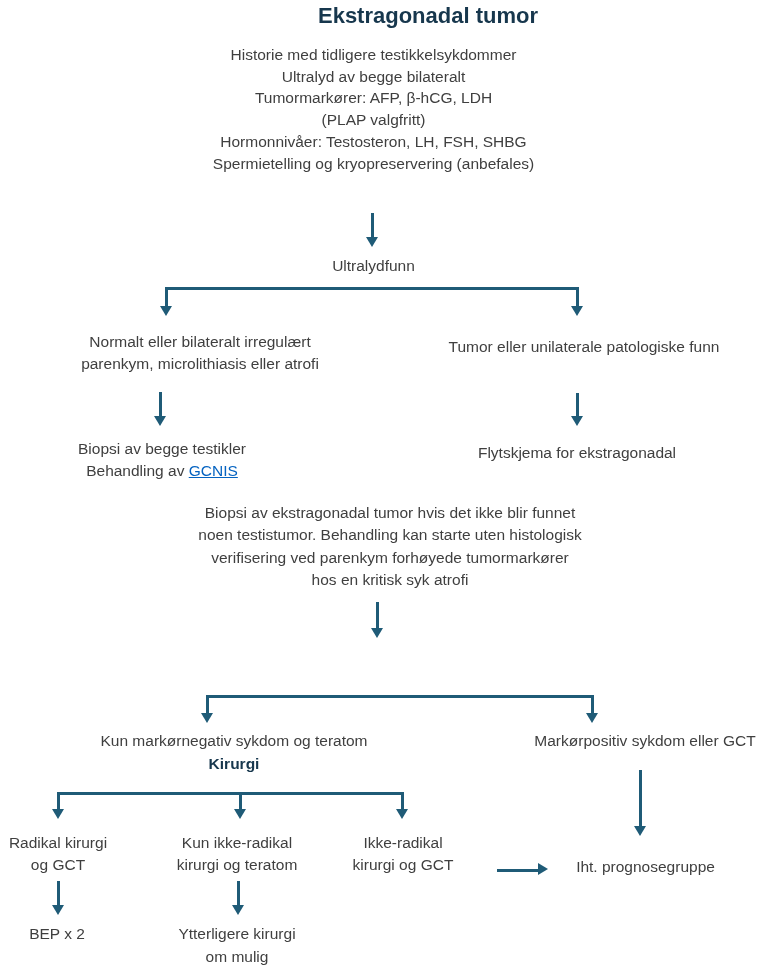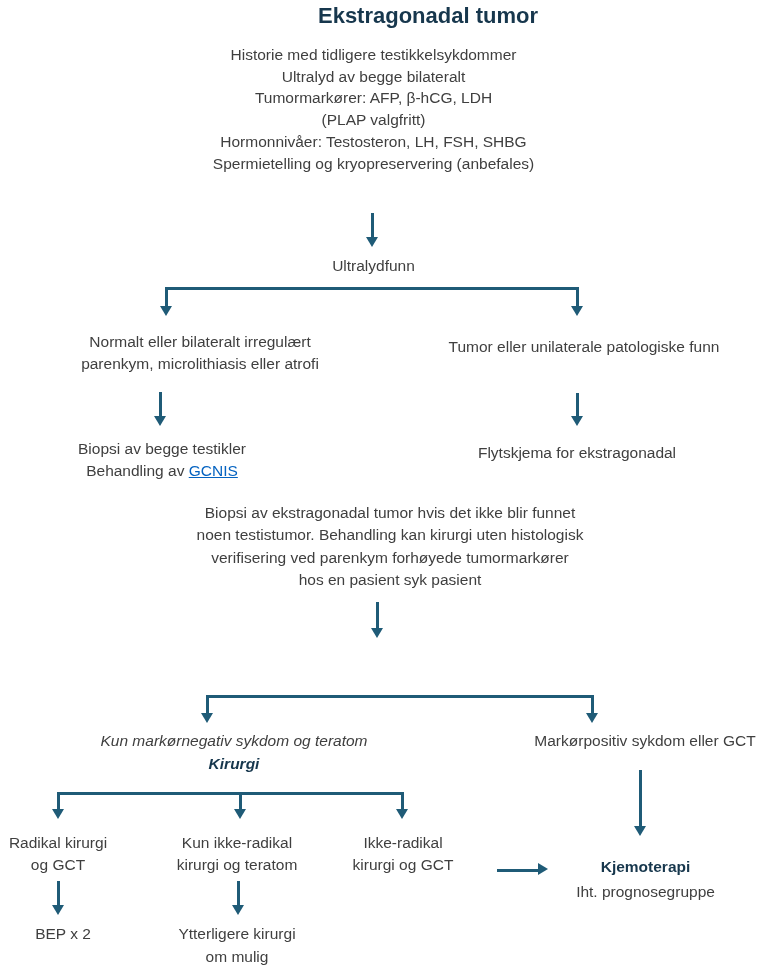--- a/index.html
+++ b/index.html
@@ -63,36 +63,36 @@
 
   <div class="t" style="top:438px;left:12px;width:300px;">
     <div>Biopsi av begge testikler</div>
     <div><span>Behandling av </span><a class="gcnis" href="#">GCNIS</a></div>
   </div>
 
   <div class="t" style="top:442px;left:427px;width:300px;">Flytskjema for ekstragonadal</div>
 
   <div class="t" style="top:502px;left:84px;width:612px;line-height:22.3px;">
     <div>Biopsi av ekstragonadal tumor hvis det ikke blir funnet</div>
-    <div>noen testistumor. Behandling kan kirurgi uten histologisk</div>
+    <div>noen testistumor. Behandling kan starte uten histologisk</div>
     <div>verifisering ved parenkym forhøyede tumormarkører</div>
-    <div>hos en pasient syk pasient</div>
+    <div>hos en kritisk syk atrofi</div>
   </div>
 
   <div class="vline" style="left:376px;top:602px;height:28px;"></div>
   <div class="ah-down" style="left:371px;top:628px;"></div>
 
 
   <div class="hline" style="left:206px;top:695px;width:388px;"></div>
   <div class="vline" style="left:206px;top:695px;height:20px;"></div>
   <div class="ah-down" style="left:201px;top:713px;"></div>
   <div class="vline" style="left:591px;top:695px;height:20px;"></div>
   <div class="ah-down" style="left:586px;top:713px;"></div>
 
-  <div class="t" style="top:730px;left:34px;width:400px;line-height:22.5px;font-style:italic;">
+  <div class="t" style="top:730px;left:34px;width:400px;line-height:22.5px;">
     <div>Kun markørnegativ sykdom og teratom</div>
     <div class="boldhead">Kirurgi</div>
   </div>
 
   <div class="t" style="top:730px;left:517px;width:256px;">Markørpositiv sykdom eller GCT</div>
 
   <div class="hline" style="left:57px;top:792px;width:346px;"></div>
   <div class="vline" style="left:57px;top:792px;height:19px;"></div>
   <div class="ah-down" style="left:52px;top:809px;"></div>
   <div class="vline" style="left:239px;top:792px;height:19px;"></div>
@@ -111,30 +111,29 @@
   <div class="t" style="top:832px;left:303px;width:200px;">
     <div>Ikke-radikal</div>
     <div>kirurgi og GCT</div>
   </div>
 
   <div class="vline" style="left:57px;top:881px;height:26px;"></div>
   <div class="ah-down" style="left:52px;top:905px;"></div>
   <div class="vline" style="left:237px;top:881px;height:26px;"></div>
   <div class="ah-down" style="left:232px;top:905px;"></div>
 
-  <div class="t" style="top:923px;left:0;width:114px;margin-left:6px;">BEP x 2</div>
+  <div class="t" style="top:923px;left:0;width:114px;">BEP x 2</div>
   <div class="t" style="top:923px;left:137px;width:200px;line-height:22.5px;">
     <div>Ytterligere kirurgi</div>
     <div>om mulig</div>
   </div>
 
   <div class="vline" style="left:639px;top:770px;height:58px;"></div>
   <div class="ah-down" style="left:634px;top:826px;"></div>
 
   <div class="hline" style="left:497px;top:869px;width:42px;"></div>
   <div class="ah-right" style="left:538px;top:863px;"></div>
 
   <div class="t" style="top:854px;left:528px;width:235px;line-height:25px;">
-    <div class="boldhead">Kjemoterapi</div>
     <div>Iht. prognosegruppe</div>
   </div>
 
 </div>
 
 </body></html>

